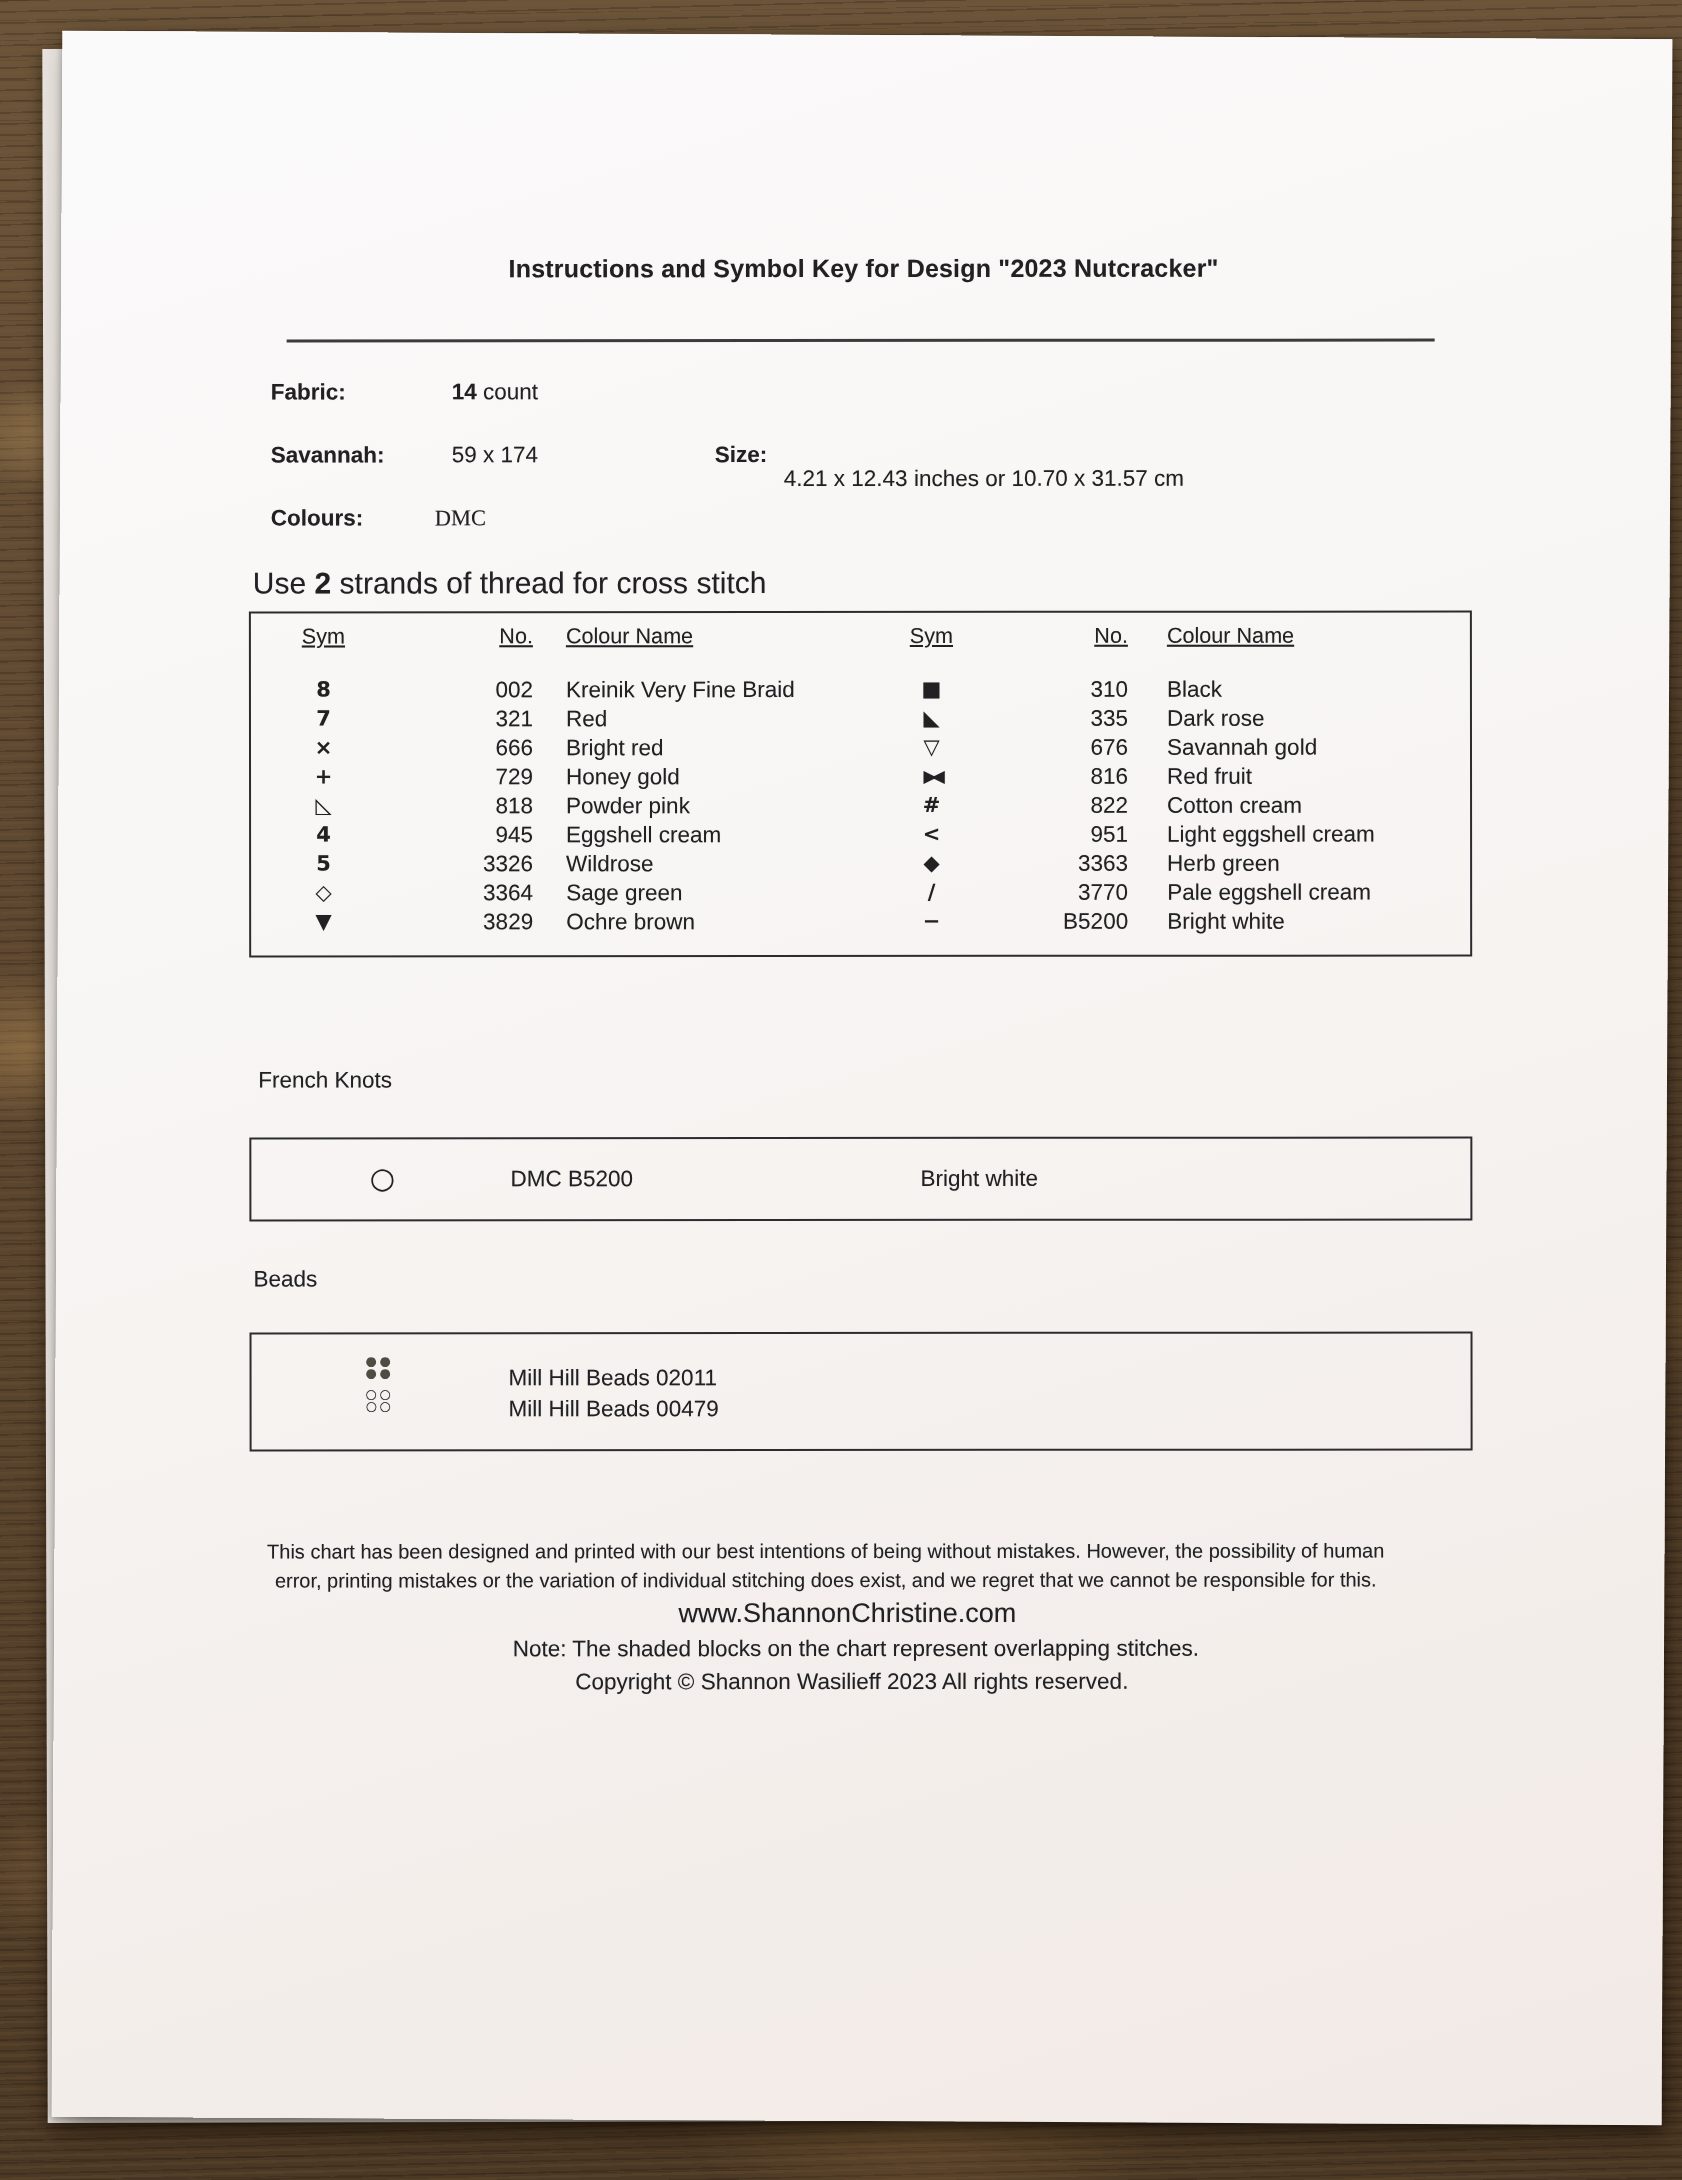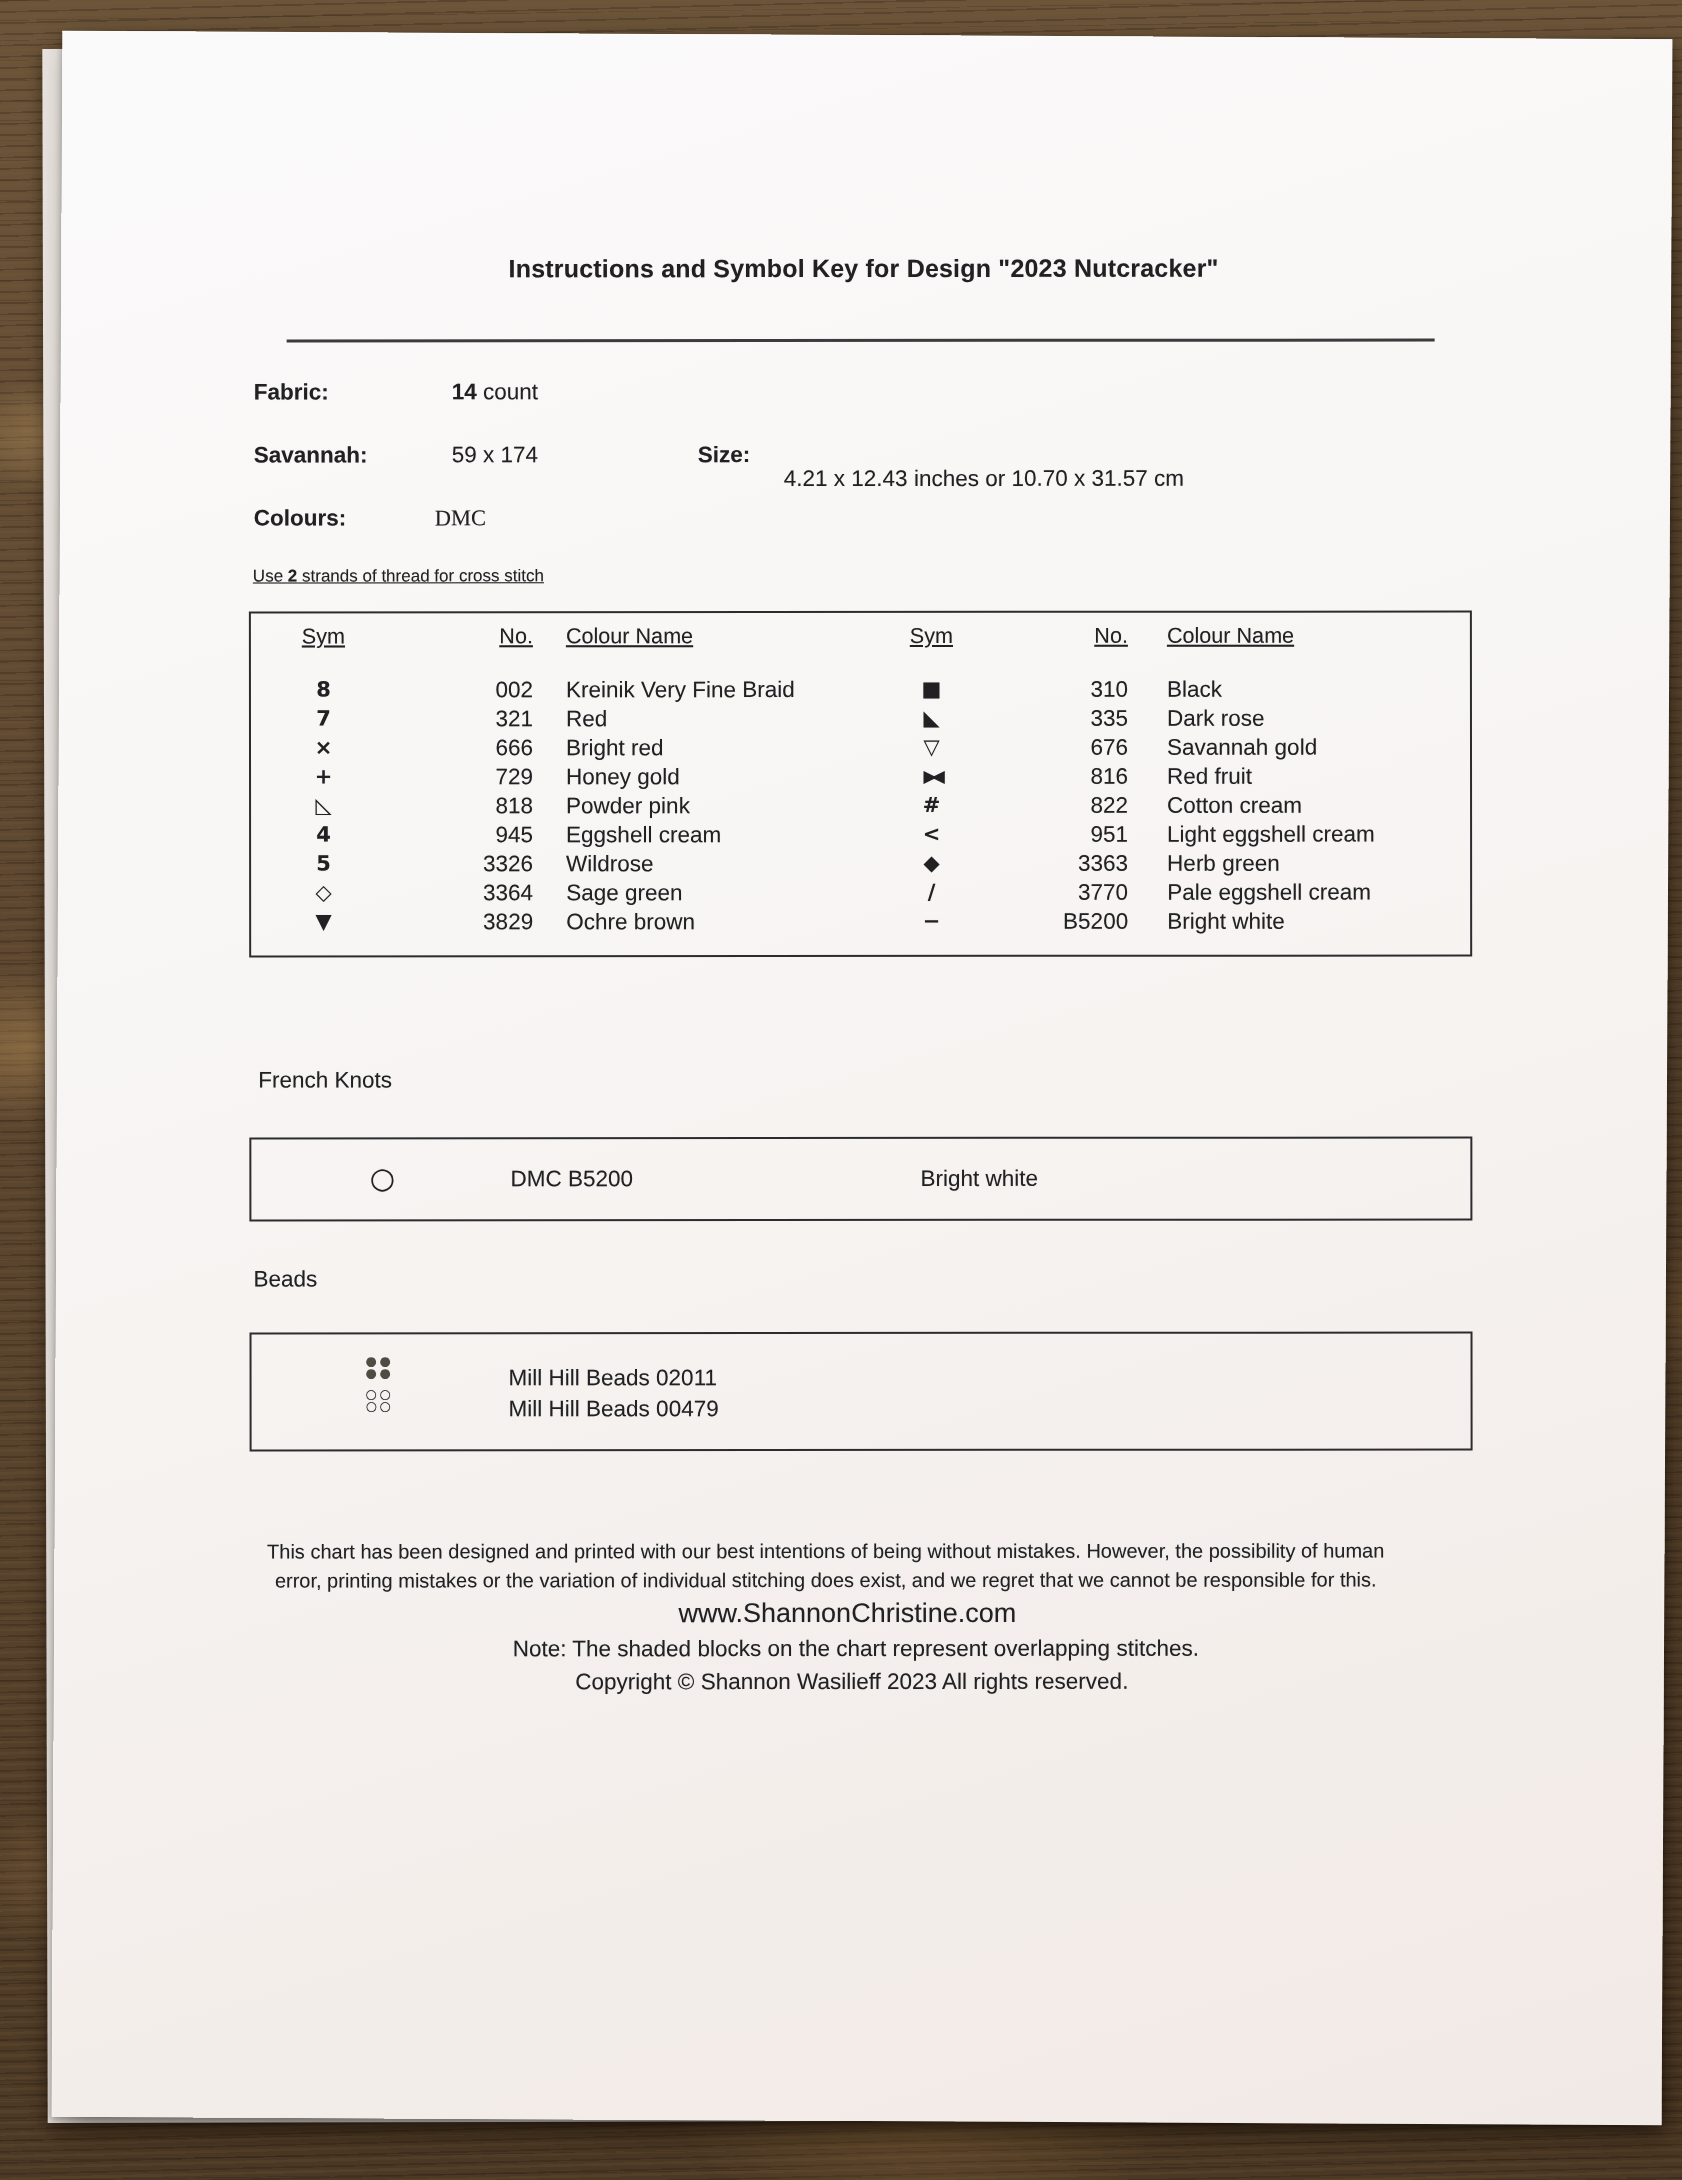--- a/index.html
+++ b/index.html
@@ -32,23 +32,23 @@
     box-shadow:10.4px 14px 33px rgba(18,10,4,.45), 0 2.6px 7px rgba(0,0,0,.30),
                inset 0 0.9px 1.7px rgba(255,255,255,.8);
   }
   .print{position:absolute;left:0;top:0;width:100%;height:100%;
     transform:rotate(-0.35deg);transform-origin:50% 32%;
     color:#212123;text-shadow:0 0 0.9px rgba(40,40,45,.25);}
   .abs{position:absolute;}
   .b{font-weight:bold;}
   .title{left:0;width:100%;top:219px;text-align:center;font-size:25px;font-weight:bold;letter-spacing:0.2px;}
   .rule{left:228px;top:304px;width:1148px;height:2.6px;background:#3b3b3d;}
-  .spec-label{font-size:22.5px;font-weight:bold;}
+  .spec-label{font-size:22.5px;font-weight:bold;margin-left:17px;}
   .spec-value{font-size:22.5px;}
-  .strands{font-size:17px;text-decoration:underline;}
+  .strands{font-size:30px;}
   
   .key-table{left:190px;top:576px;width:1223px;height:346px;border:2.6px solid #2c2c2e;box-sizing:border-box;}
   .khead{position:absolute;top:9.5px;left:0;width:100%;height:26px;font-size:21.6px;}
   .khead span{text-decoration:underline;}
   .krows{position:absolute;top:62px;left:0;width:100%;}
   .krow{position:relative;height:29px;line-height:29px;font-size:22.5px;}
   .cell{position:absolute;top:0;white-space:nowrap;}
   .lsym{left:42px;width:61px;text-align:center;}
   .lno{left:178px;width:104px;text-align:right;}
   .lname{left:315px;}

